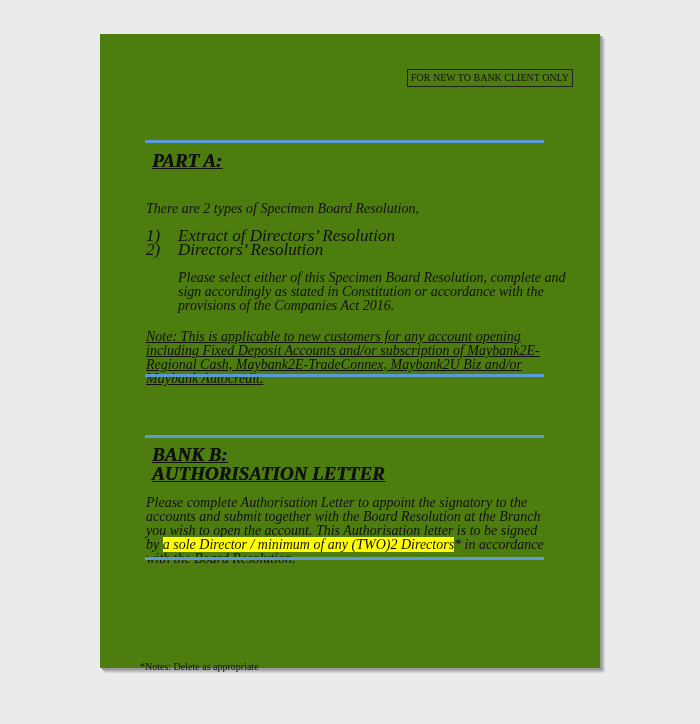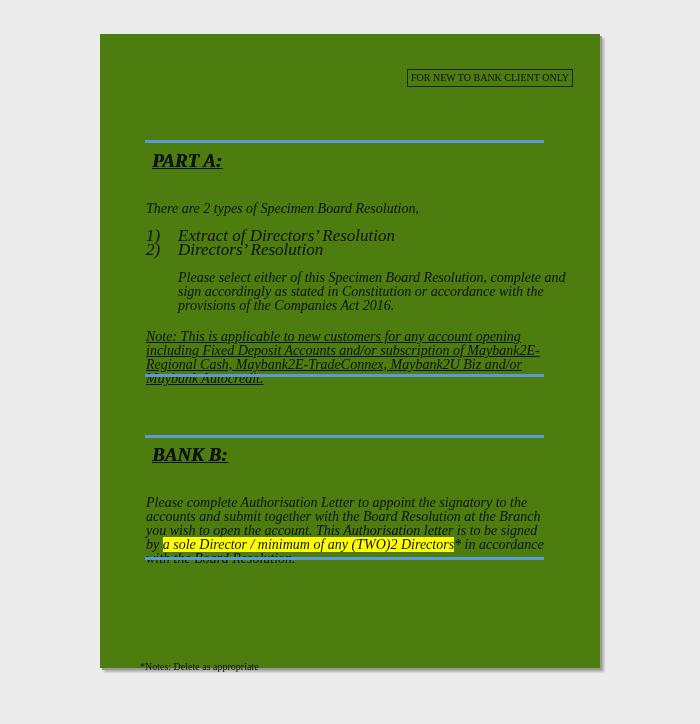--- a/index.html
+++ b/index.html
@@ -108,20 +108,21 @@
 
   <div class="para" style="top:237px;margin-left:32px;">Please select either of this Specimen Board Resolution, complete and sign accordingly as stated in Constitution or accordance with the provisions of the Companies Act 2016.</div>
 
   <div class="para" style="top:296px;text-decoration:underline;">Note: This is applicable to new customers for any account opening including Fixed Deposit Accounts and/or subscription of Maybank2E-Regional Cash, Maybank2E-TradeConnex, Maybank2U Biz and/or Maybank Autocredit.</div>
 
   <div class="rule" style="top:340px;"></div>
 
   <div class="rule" style="top:401px;"></div>
 
   <div class="heading" style="top:411px;">BANK B:</div>
+  <div class="heading" style="top:430px;">AUTHORISATION LETTER</div>
 
   <div class="para" style="top:462px;">
     <span>Please complete Authorisation Letter to appoint the signatory to the accounts and submit together with the Board Resolution at the Branch you wish to open the account. This Authorisation letter is to be signed by </span><span class="hl">a sole Director / minimum of any (TWO)2 Directors</span><span>* in accordance with the Board Resolution.</span>
   </div>
 
   <div class="rule" style="top:523px;"></div>
 
   <div class="footnote">*Notes: Delete as appropriate</div>
 </div>
 

